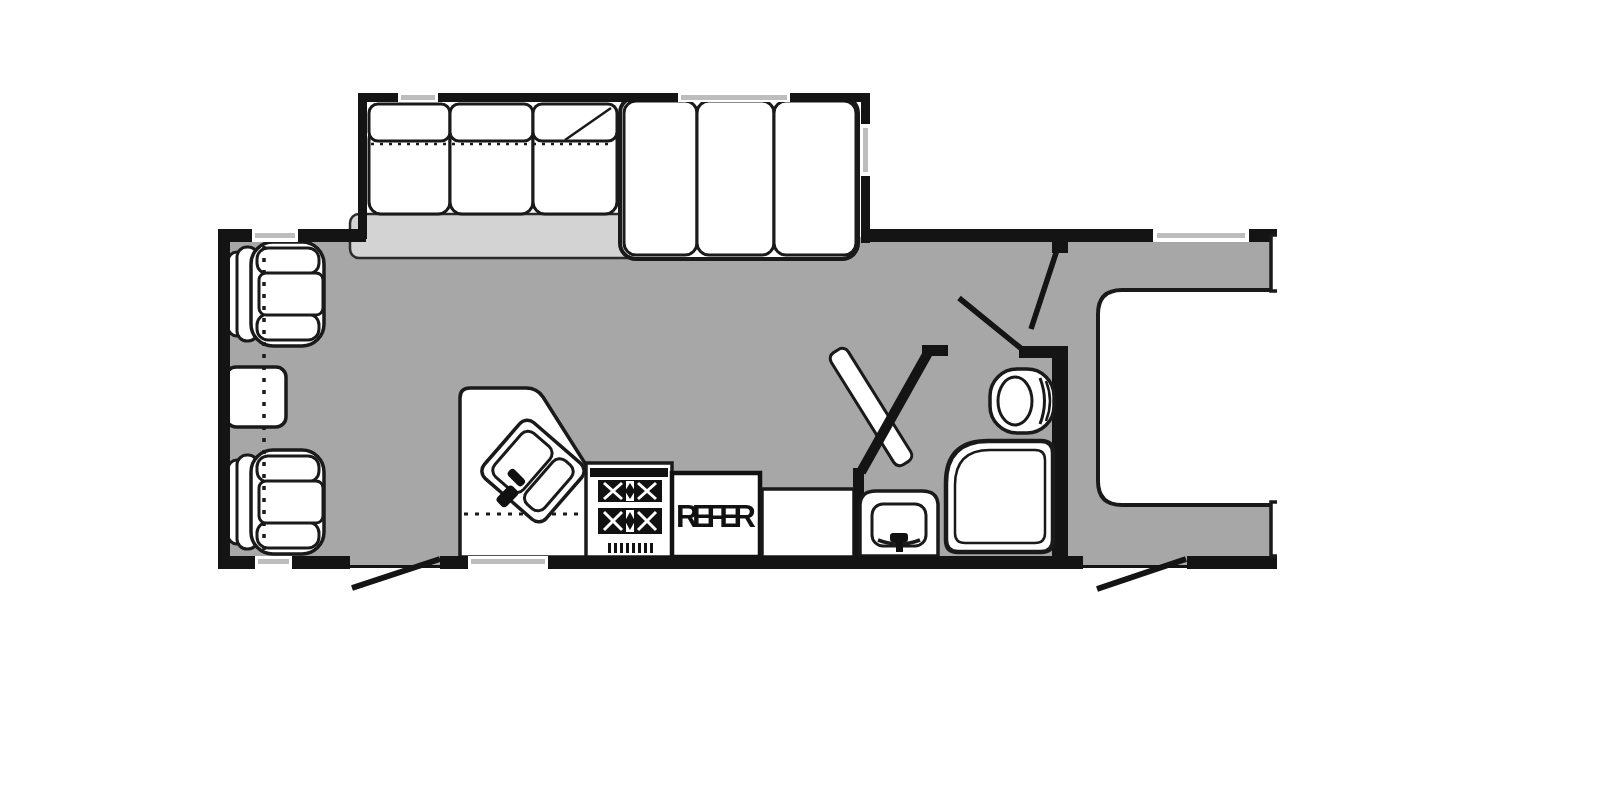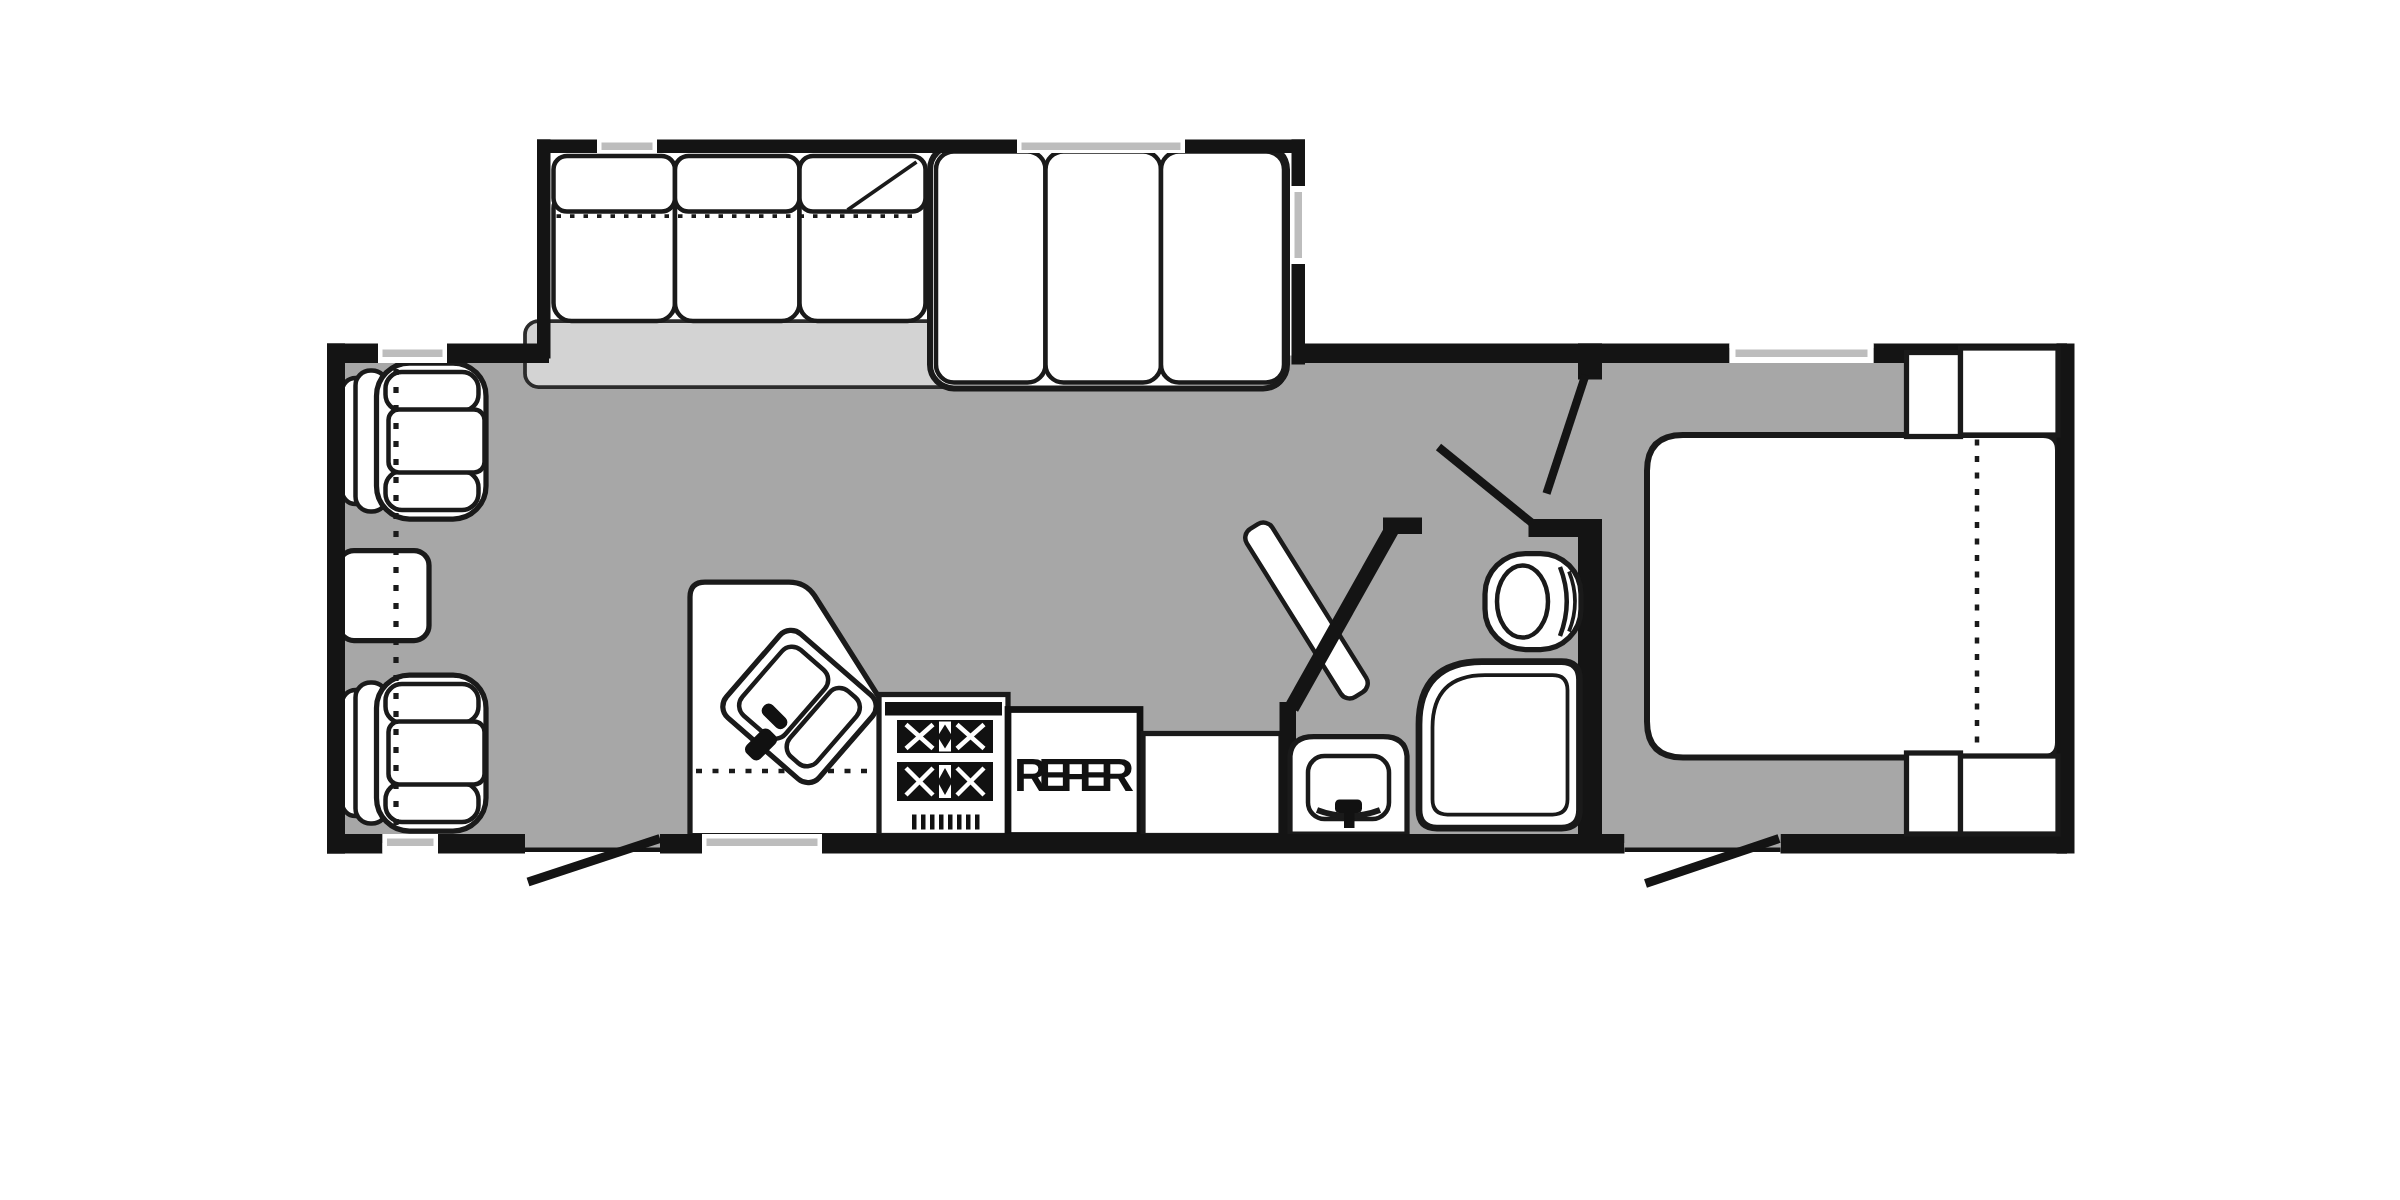--- a/index.html
+++ b/index.html
@@ -1,16 +1,16 @@
 <!DOCTYPE html>
 <html><head>
 <meta charset="utf-8">
 <style>
   html,body{margin:0;padding:0;background:#fff;}
-  .stage{position:relative;width:1600px;height:800px;background:#fff;overflow:hidden;
+  .stage{position:relative;width:1277px;height:800px;background:#fff;overflow:hidden;
          font-family:"Liberation Sans",sans-serif;}
   svg{position:absolute;left:0;top:0;}
   text.refer{font-family:"Liberation Sans",sans-serif;font-weight:bold;font-size:31px;fill:#111;}
 </style>
 </head>
 <body>
 
 <div class="stage">
 <svg width="1600" height="800" viewBox="0 0 1600 800">
 

